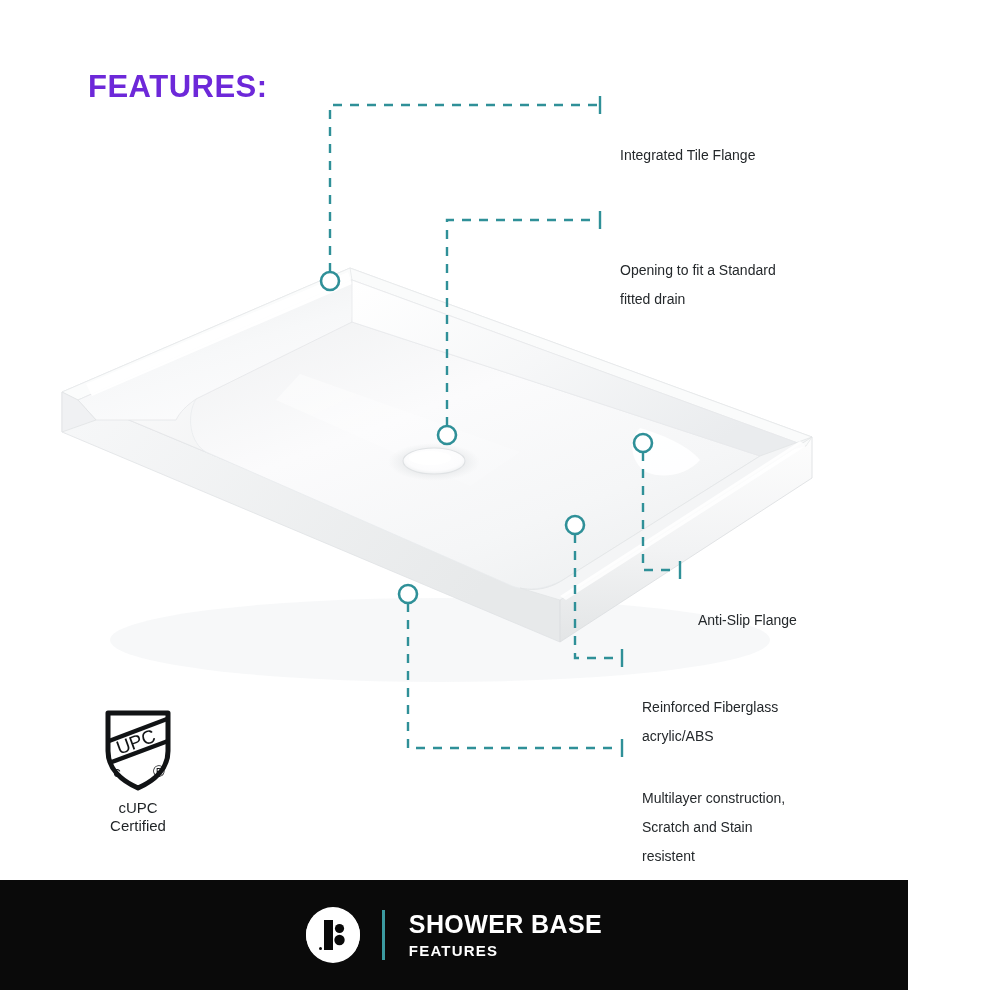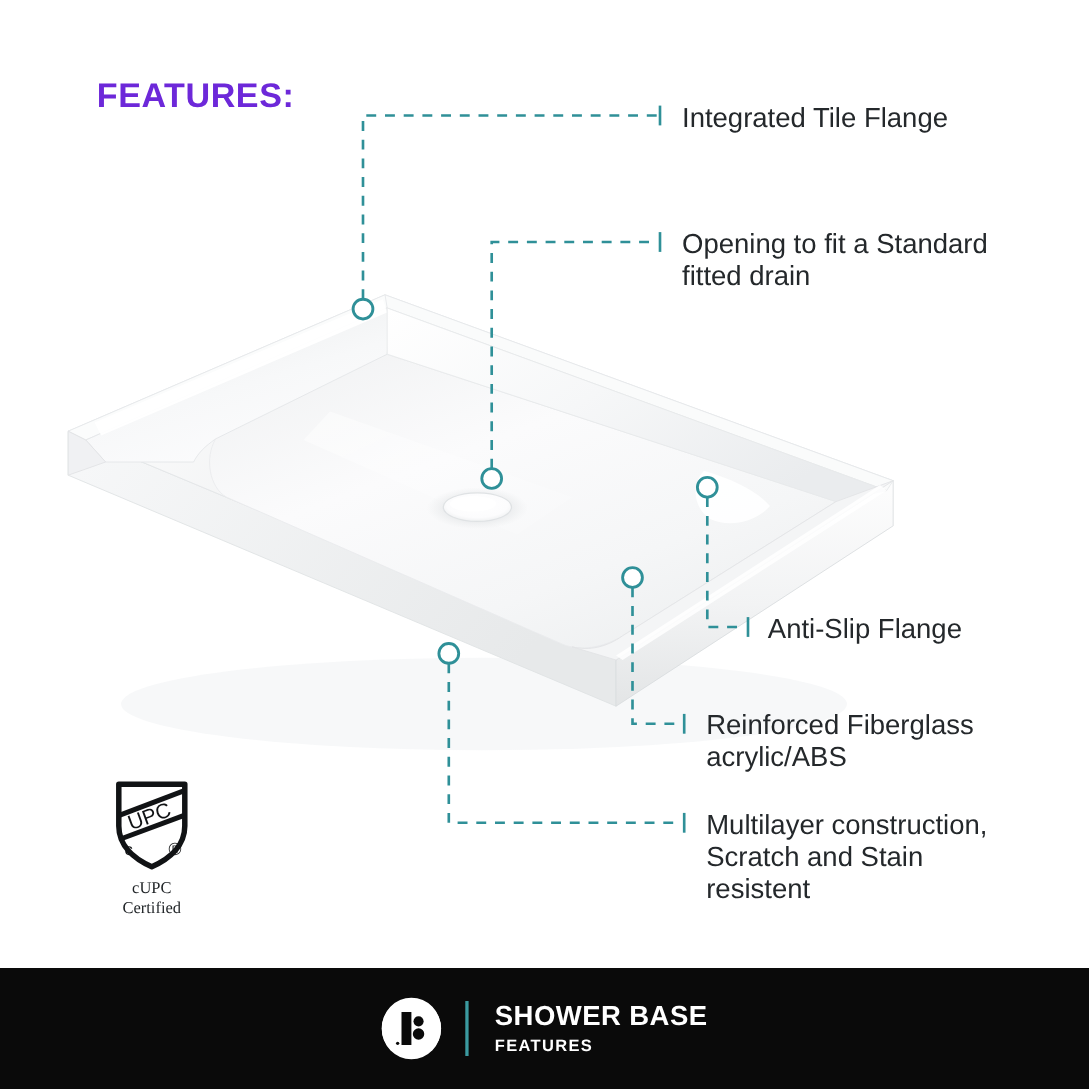--- a/index.html
+++ b/index.html
@@ -45,25 +45,26 @@
   
   #callout-layer {
     position: absolute;
     left: 0;
     top: 0;
     width: 990px;
     height: 990px;
   }
   .callout-label {
     position: absolute;
-    font-size: 25px;
+    font-size: 14px;
     line-height: 29px;
     color: #24282b;
     font-family: "Liberation Sans", sans-serif;
     white-space: pre-line;
+    margin-top: 48px;
   }
 
   
   #cupc-badge {
     position: absolute;
     left: 78px;
     top: 707px;
     width: 120px;
     text-align: center;
   }
@@ -71,30 +72,30 @@
     width: 84px;
     height: 86px;
     margin: 0 auto;
     position: relative;
   }
   #cupc-caption {
     margin-top: 6px;
     font-size: 15px;
     line-height: 18px;
     color: #1f2326;
-    font-family: Liberation Serif, serif;
+    font-family: Liberation Sans, sans-serif;
     white-space: pre-line;
   }
 
   
   #footer-bar {
     position: absolute;
     left: 0;
     top: 880px;
-    width: 990px;
+    width: 908px;
     height: 110px;
     background: #0a0a0a;
     display: flex;
     align-items: center;
     justify-content: center;
   }
   #footer-inner {
     display: flex;
     align-items: center;
   }

